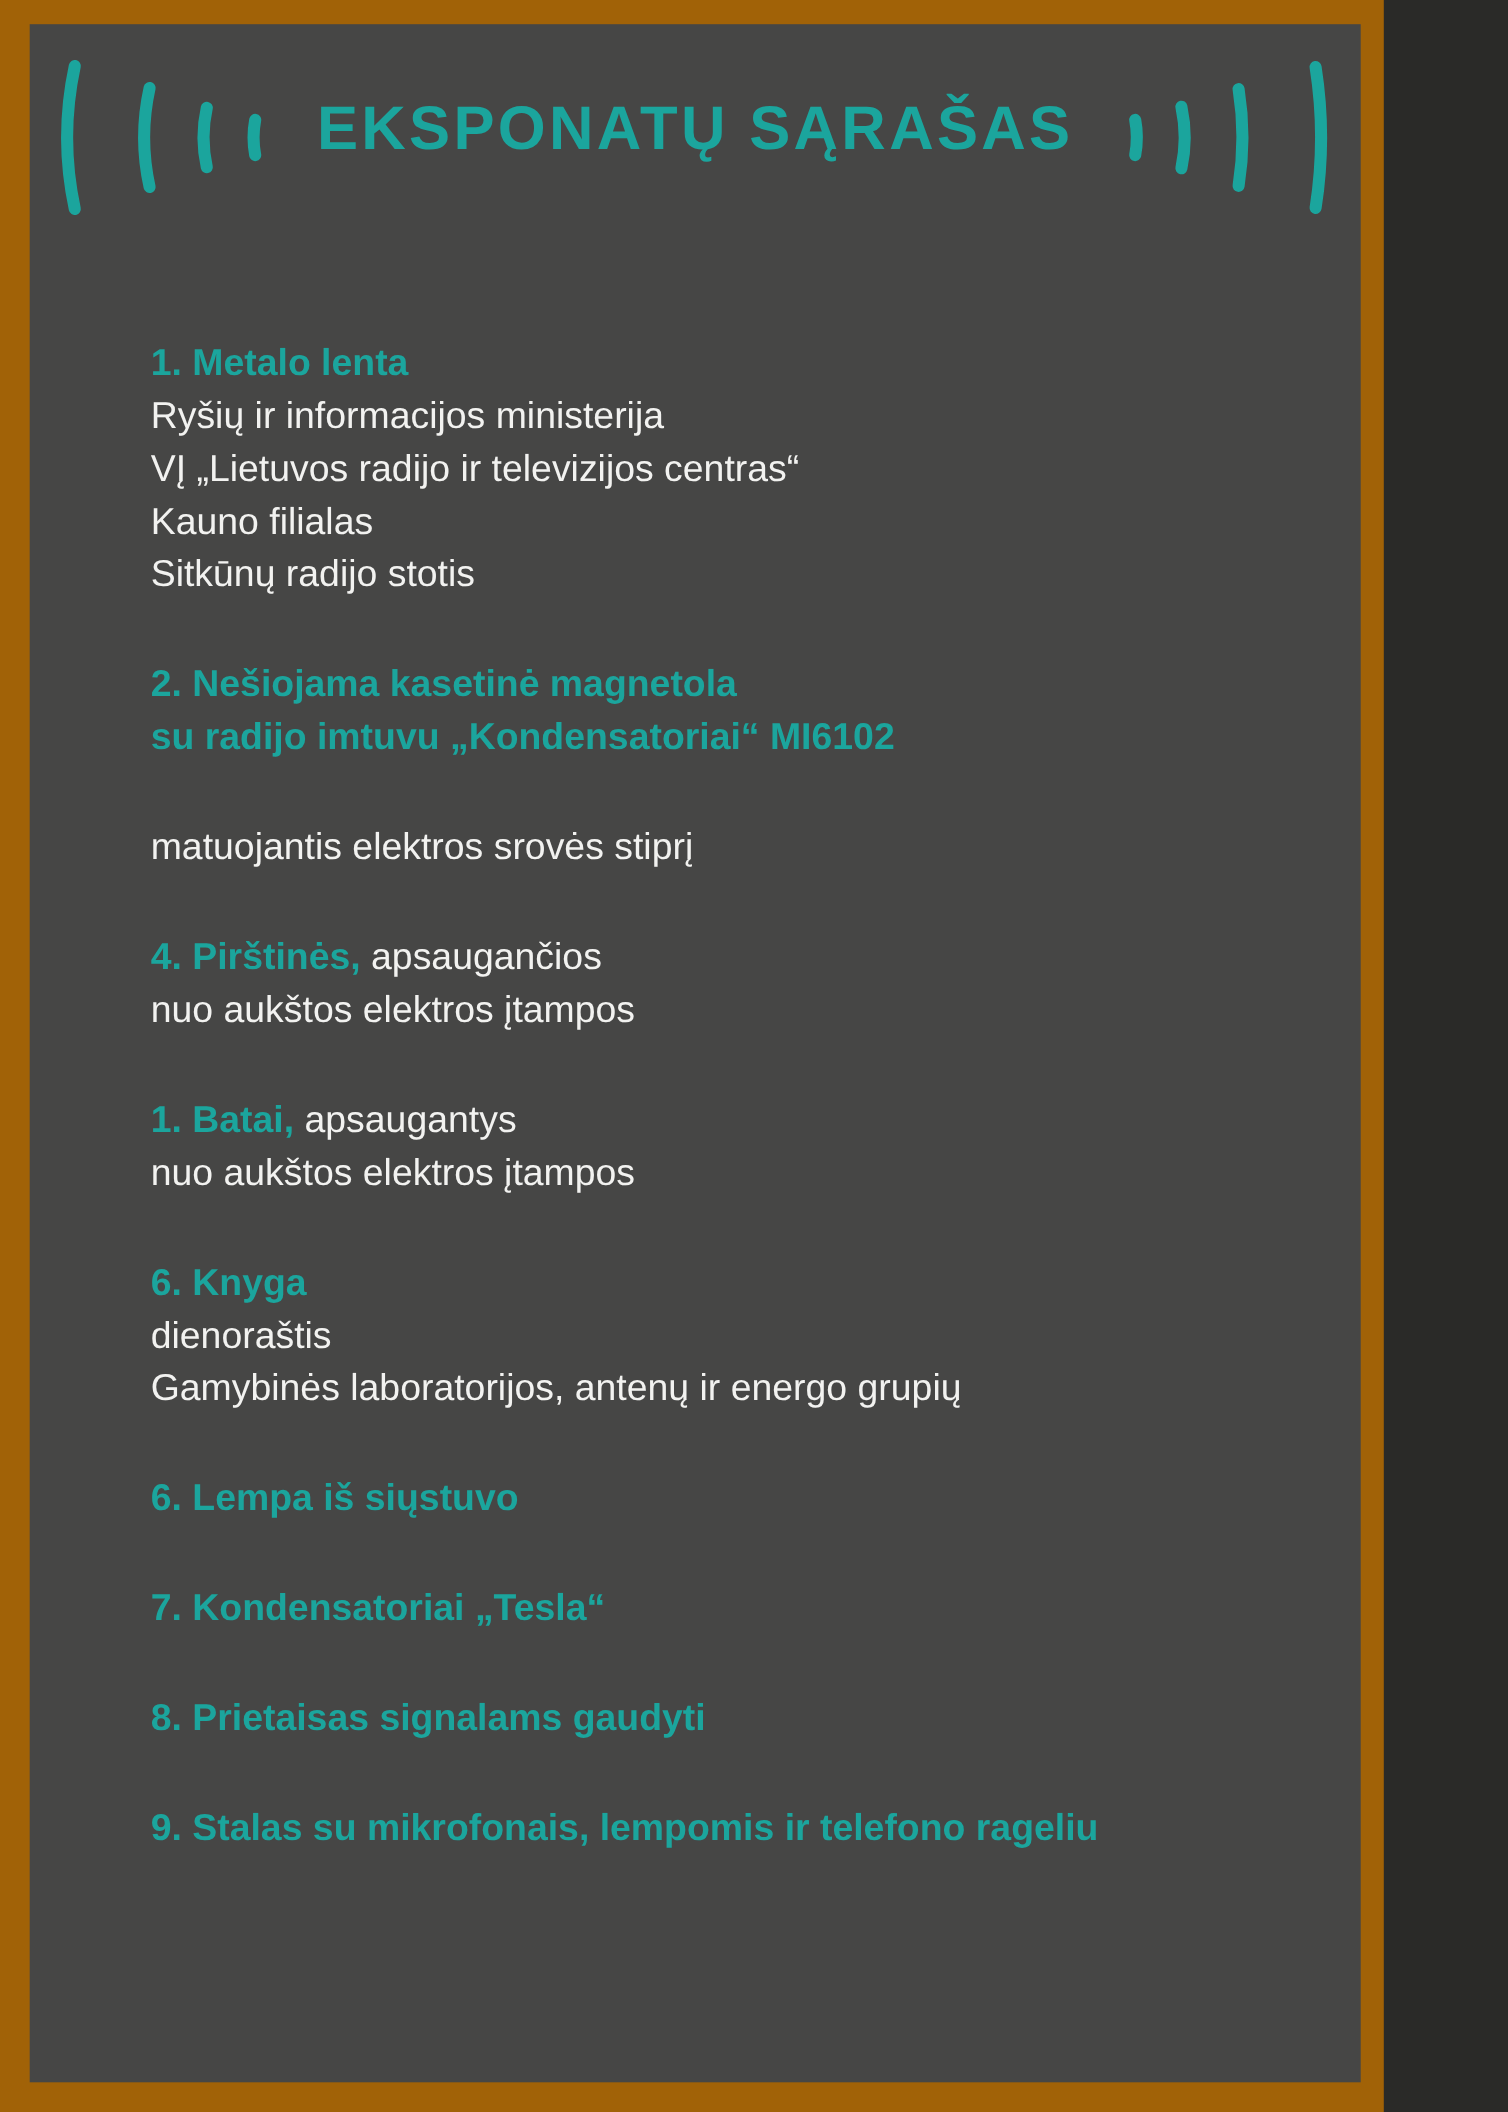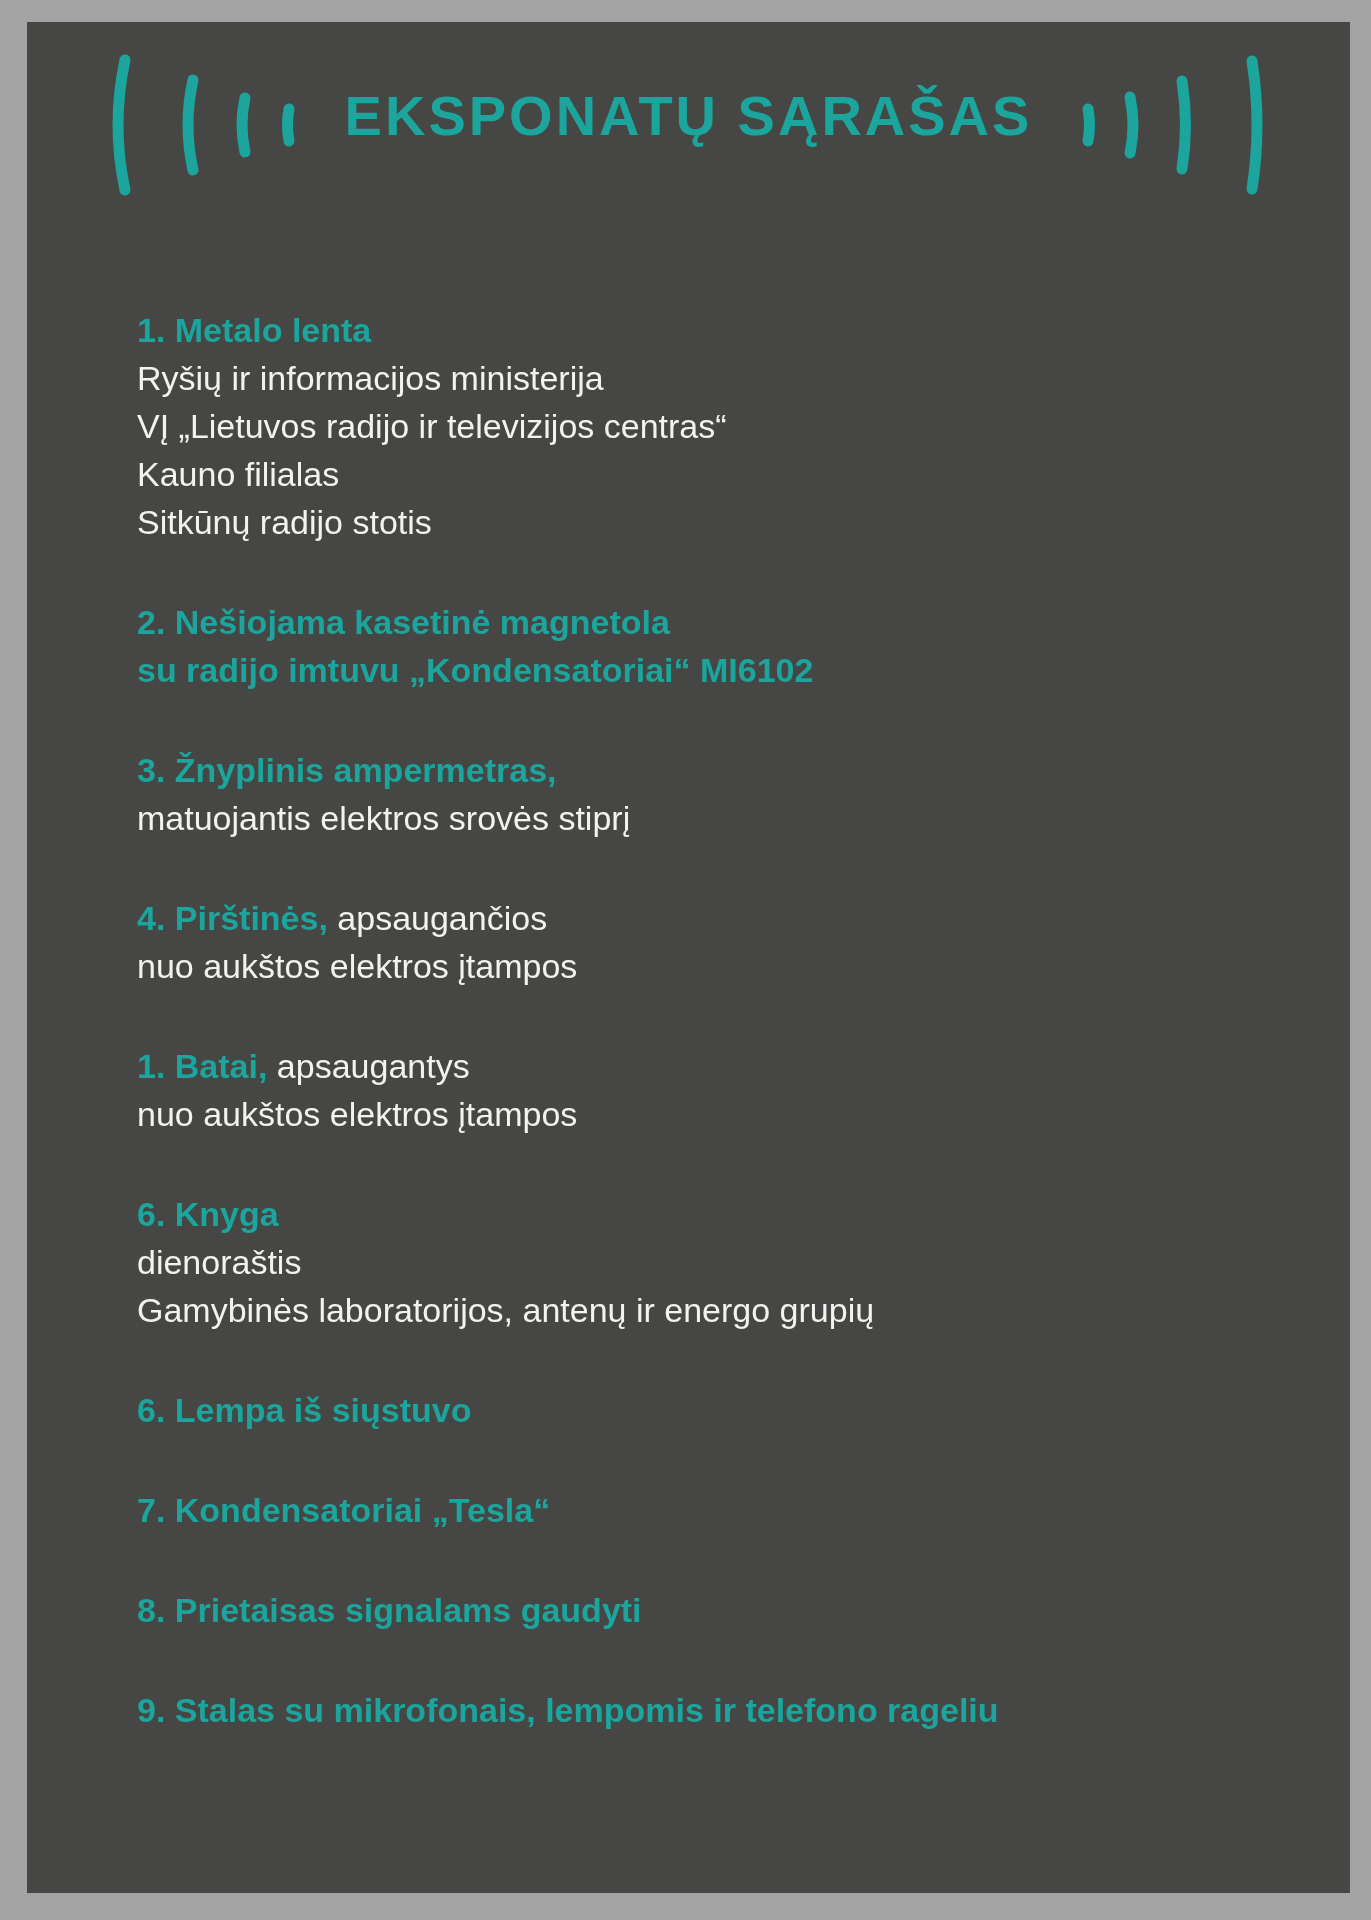--- a/index.html
+++ b/index.html
@@ -1,23 +1,23 @@
 <!DOCTYPE html>
 <html><head>
 <meta charset="utf-8">
 <style>
   * { margin: 0; padding: 0; box-sizing: border-box; }
   html, body { background: #2a2a28; }
   body { font-family: "Liberation Sans", "DejaVu Sans", sans-serif; }
 
   .page {
     position: relative;
-    width: 1371px;
+    width: 1258px;
     height: 1920px;
-    background: #a3a3a3;
+    background: #a16207;
     overflow: hidden;
   }
 
   .panel {
     position: absolute;
     top: 22px; left: 27px; right: 21px; bottom: 27px;
     background: #464645;
   }
 
   .header-row {
@@ -97,21 +97,20 @@
           <div class="line"><span class="seg-body">Ryšių ir informacijos ministerija</span></div>
           <div class="line"><span class="seg-body">VĮ „Lietuvos radijo ir televizijos centras“</span></div>
           <div class="line"><span class="seg-body">Kauno filialas</span></div>
           <div class="line"><span class="seg-body">Sitkūnų radijo stotis</span></div>
         </div>
         <div class="item">
           <div class="line"><span class="seg-accent">2. Nešiojama kasetinė magnetola</span></div>
           <div class="line"><span class="seg-accent">su radijo imtuvu „Kondensatoriai“ MI6102</span></div>
         </div>
         <div class="item">
-          <div class="line"><span class="seg-accent">3. Žnyplinis ampermetras,</span></div>
           <div class="line"><span class="seg-body">matuojantis elektros srovės stiprį</span></div>
         </div>
         <div class="item">
           <div class="line"><span class="seg-accent">4. Pirštinės,</span><span class="seg-body"> apsaugančios</span></div>
           <div class="line"><span class="seg-body">nuo aukštos elektros įtampos</span></div>
         </div>
         <div class="item">
           <div class="line"><span class="seg-accent">1. Batai,</span><span class="seg-body"> apsaugantys</span></div>
           <div class="line"><span class="seg-body">nuo aukštos elektros įtampos</span></div>
         </div>

